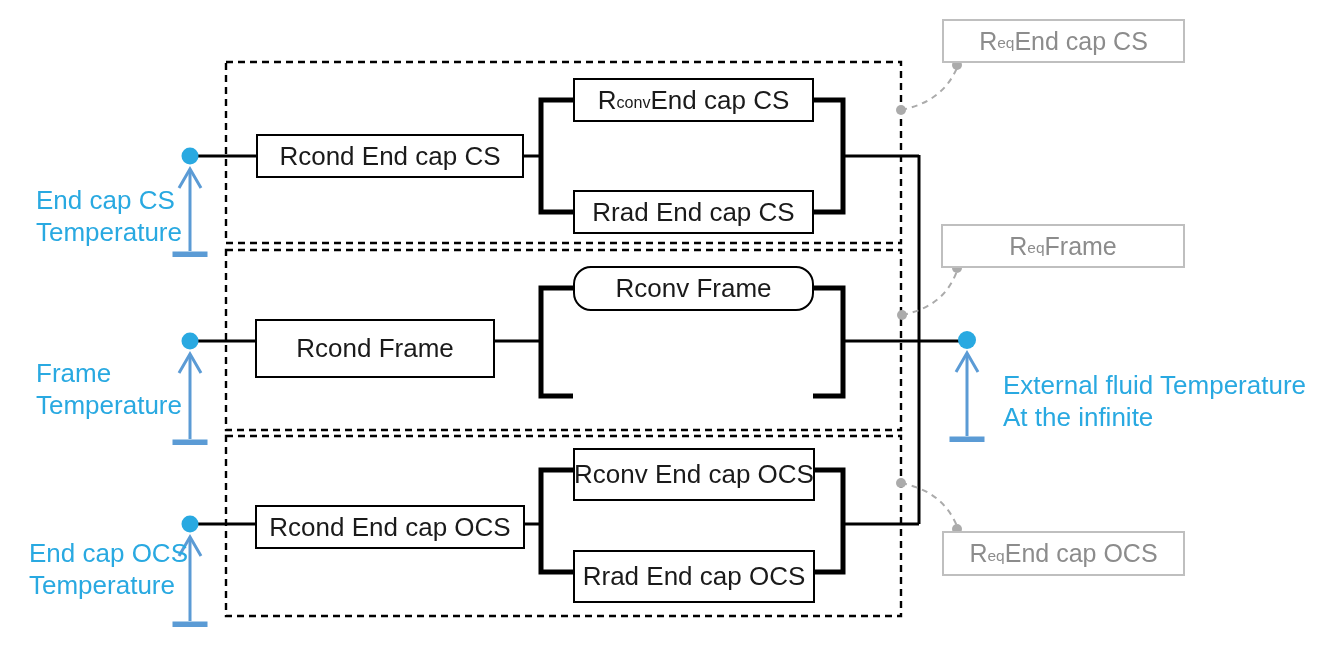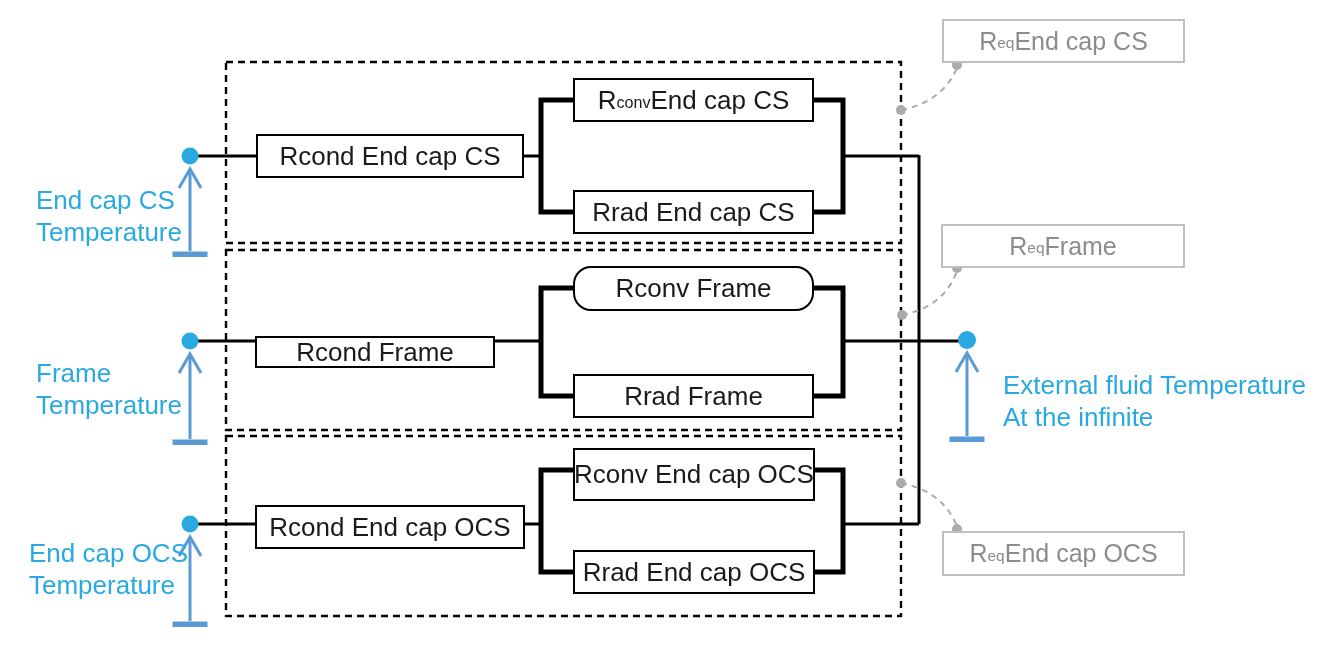--- a/index.html
+++ b/index.html
@@ -39,26 +39,26 @@
     display:flex;align-items:center;justify-content:center;
     font-size:25px;color:var(--c-gray-text);white-space:nowrap;
     box-sizing:border-box;
   }
   .gbox sub{font-size:0.62em;line-height:0;position:relative;bottom:-2px;}
 
   
   #b-rcond-cs   {left:256px;top:134px;width:268px;height:44px;}
   #b-rconv-cs   {left:573px;top:78px; width:241px;height:44px;}
   #b-rrad-cs    {left:573px;top:190px;width:241px;height:44px;}
-  #b-rcond-frame{left:255px;top:336px;width:240px;height:32px;}
+  #b-rcond-frame{left:255px;top:319px;width:240px;height:59px;}
   #b-rconv-frame{left:573px;top:266px;width:241px;height:45px;border-radius:18px;}
   #b-rrad-frame {left:573px;top:374px;width:241px;height:44px;}
   #b-rcond-ocs  {left:255px;top:505px;width:270px;height:44px;}
   #b-rconv-ocs  {left:573px;top:448px;width:242px;height:53px;}
-  #b-rrad-ocs   {left:573px;top:550px;width:242px;height:44px;text-align:right;}
+  #b-rrad-ocs   {left:573px;top:550px;width:242px;height:53px;text-align:right;}
 
   #b-req-cs   {left:942px;top:19px; width:243px;height:44px;}
   #b-req-frame{left:941px;top:224px;width:244px;height:44px;}
   #b-req-ocs  {left:942px;top:531px;width:243px;height:45px;}
 
   
   .tlabel{
     position:absolute;z-index:2;
     font-size:26px;line-height:32px;
     color:var(--c-cyan);
@@ -162,25 +162,20 @@
   <div class="rbox" id="b-rcond-frame">
     <span>Rcond Frame</span>
       <sub></sub>
       <span></span>
   </div>
   <div class="rbox" id="b-rconv-frame">
     <span>Rconv Frame</span>
       <sub></sub>
       <span></span>
   </div>
-  <div class="rbox" id="b-rrad-frame">
-    <span>Rrad Frame</span>
-      <sub></sub>
-      <span></span>
-  </div>
 
   <div class="rbox" id="b-rcond-ocs">
     <span>Rcond End cap OCS</span>
       <sub></sub>
       <span></span>
   </div>
   <div class="rbox" id="b-rconv-ocs">
     <span>Rconv End cap OCS</span>
       <sub></sub>
       <span></span>

